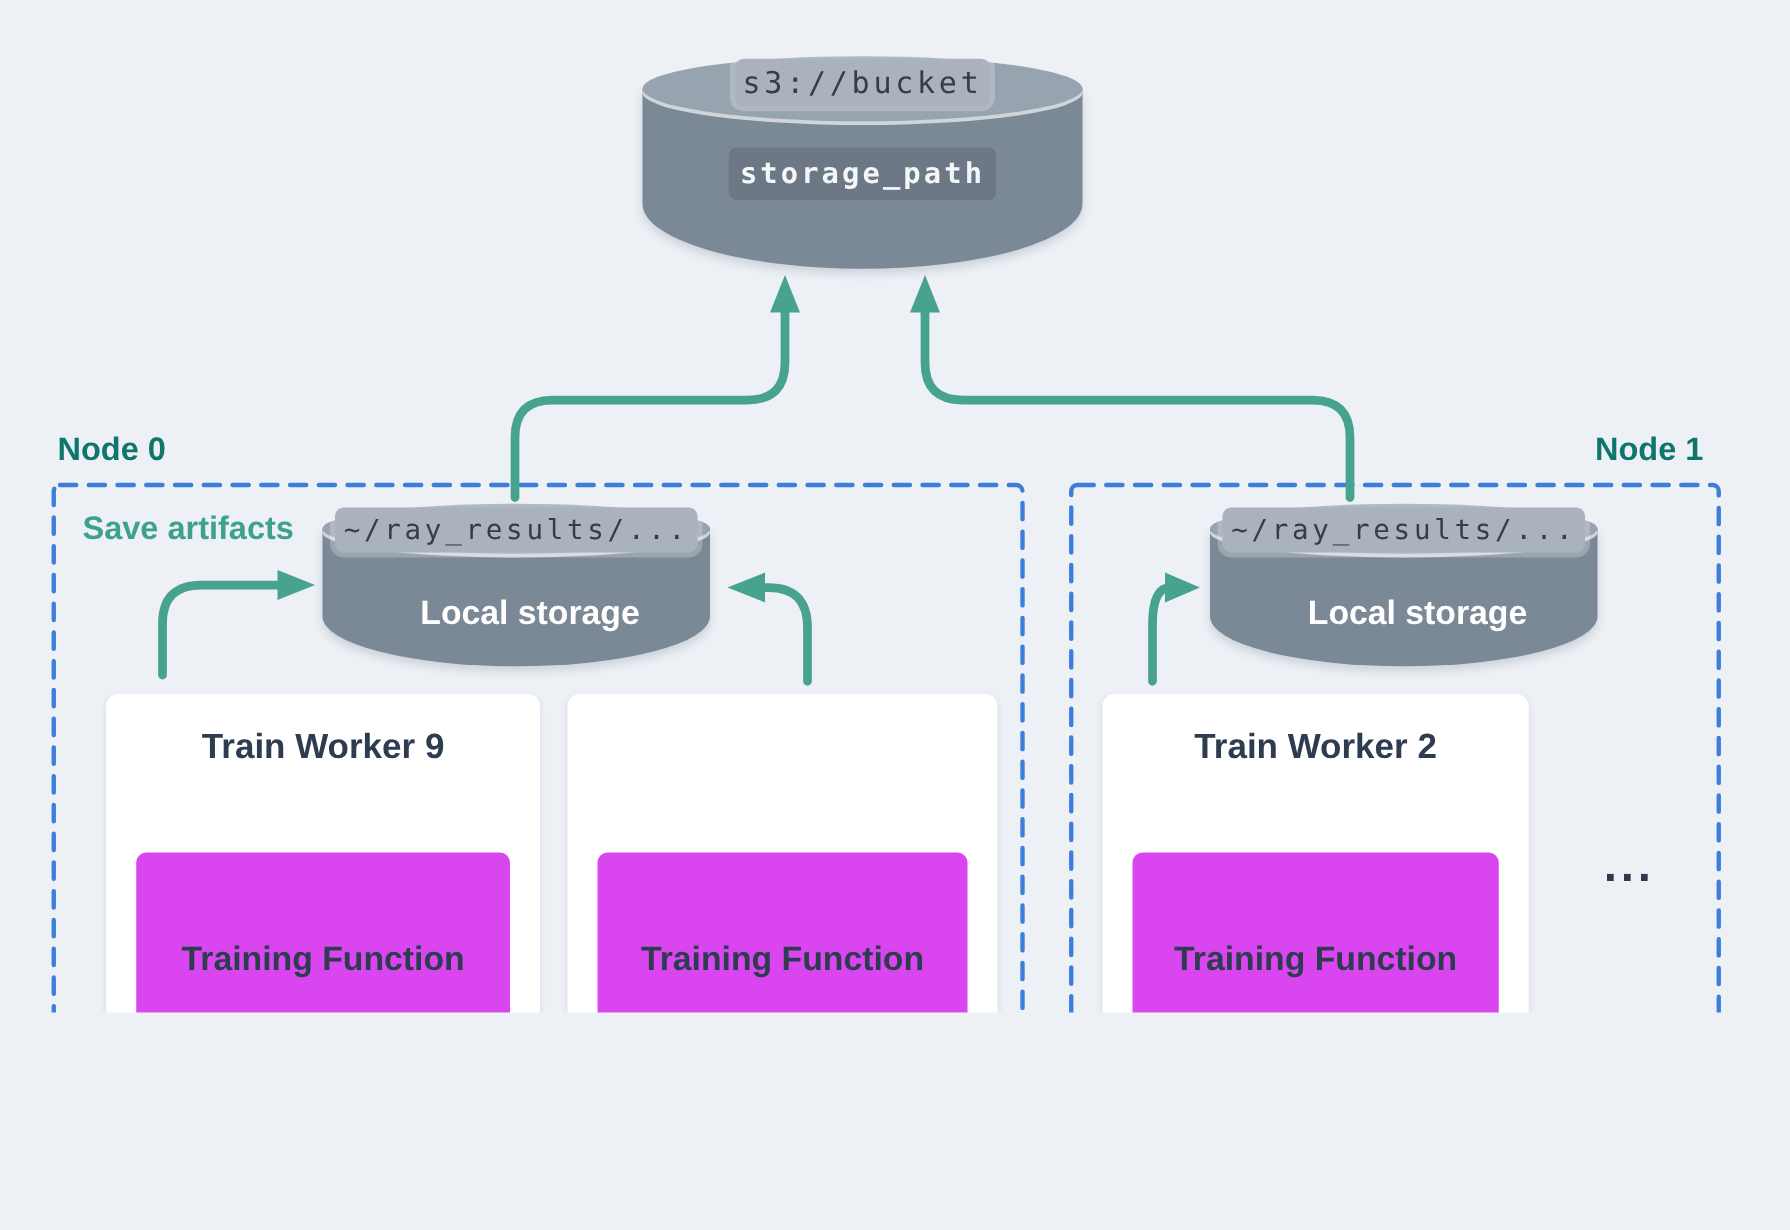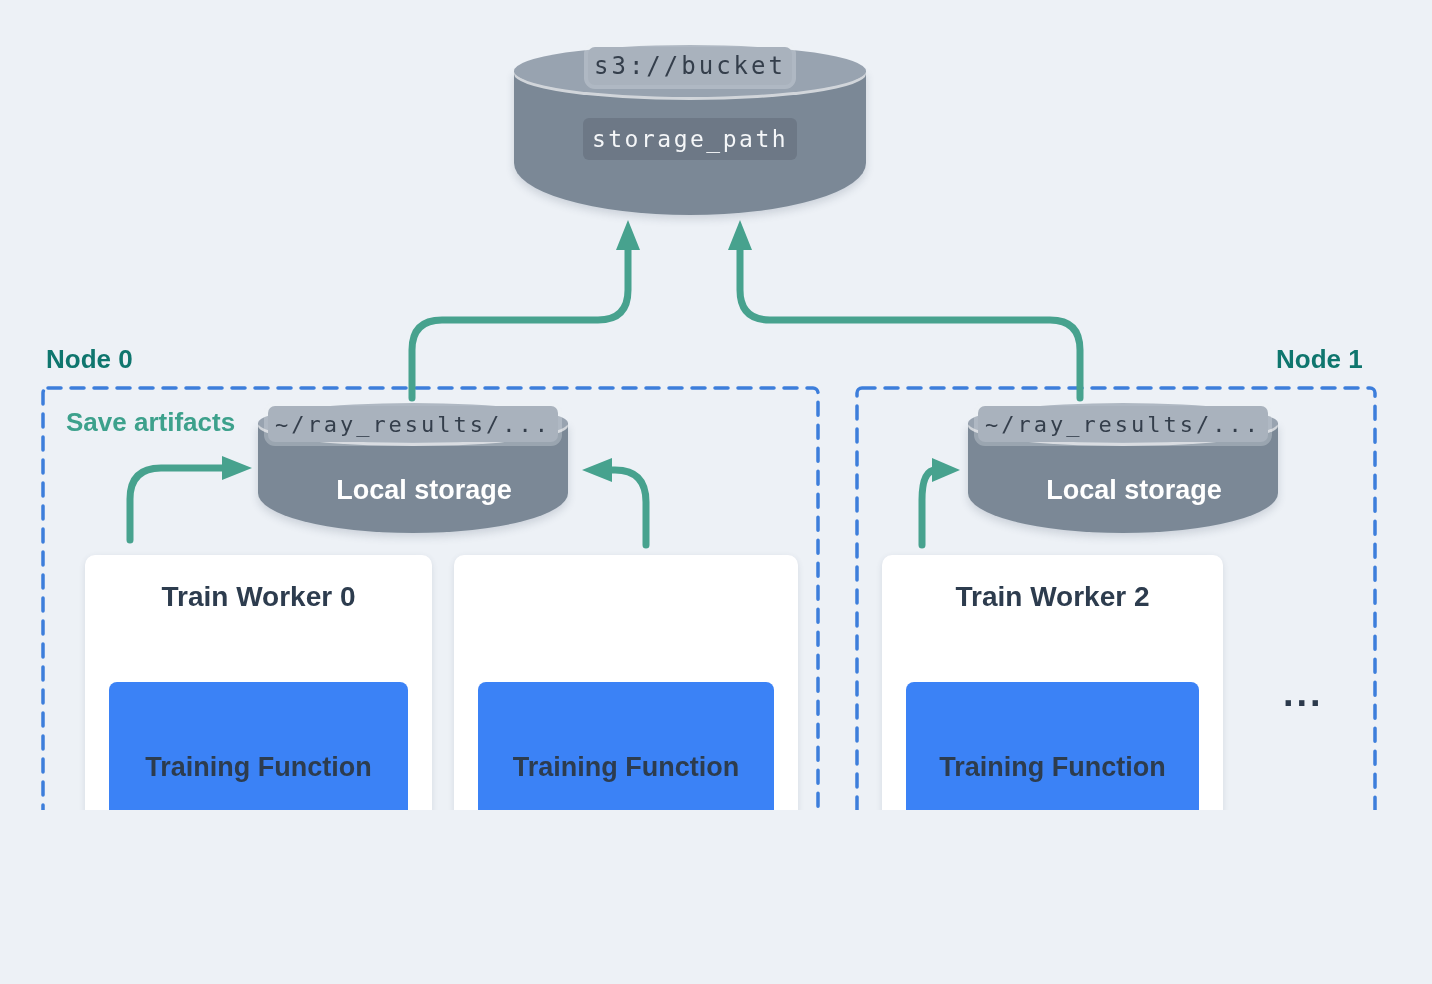--- a/index.html
+++ b/index.html
@@ -42,20 +42,21 @@
     display:flex; align-items:center; justify-content:center;
     color:#343e4b;
     box-shadow:0 0 0 4px rgba(237,241,246,.28);
   }
   .cyl-chip {
     position:absolute; z-index:3;
     background:#6d7886;
     border-radius:6px;
     display:flex; align-items:center; justify-content:center;
     color:#f4f6f8;
+    font-weight:bold;
   }
   .cyl-name {
     position:absolute; left:0; right:0; z-index:3;
     text-align:center;
     color:#ffffff; font-weight:700; font-size:27px;padding-left:22px;
   }
 
   
   .cyl-s3 { left:514px; top:45px; width:352px; height:170px; }
   .cyl-s3 .cyl-body { top:26px; border-radius:0 0 50% 50% / 0 0 52px 52px; }
@@ -101,21 +102,21 @@
   .worker-0 { left:85px;  width:347px; }
   .worker-1 { left:454px; width:344px; }
   .worker-2 { left:882px; width:341px; }
   .worker-title {
     position:absolute; left:0; right:0; top:26px;
     text-align:center;
     color:#2d3c4e; font-size:28px; font-weight:600;
   }
   .train-fn {
     position:absolute; left:24px; right:24px; top:127px; height:170px;
-    background:#3b82f6;
+    background:#d946ef;
     border-radius:8px;
     display:flex; align-items:center; justify-content:center;
     color:#2d3c4e; font-size:27px; font-weight:600;
   }
 </style>
 </head>
 <body>
 
 <div class="canvas">
 
@@ -156,21 +157,21 @@
   <div class="save-artifacts">Save artifacts</div>
 
   <div class="cyl cyl-local cyl-local-0">
     <div class="cyl-body"></div>
     <div class="cyl-top"></div>
     <div class="cyl-band mono">~/ray_results/...</div>
     <div class="cyl-name">Local storage</div>
   </div>
 
   <div class="worker worker-0">
-    <div class="worker-title">Train Worker 0</div>
+    <div class="worker-title">Train Worker 9</div>
     <div class="train-fn">Training Function</div>
   </div>
 
   <div class="worker worker-1">
     <div class="train-fn">Training Function</div>
   </div>
 
   <div class="node-label node-label-1">Node 1</div>
 
   <div class="cyl cyl-local cyl-local-1">

